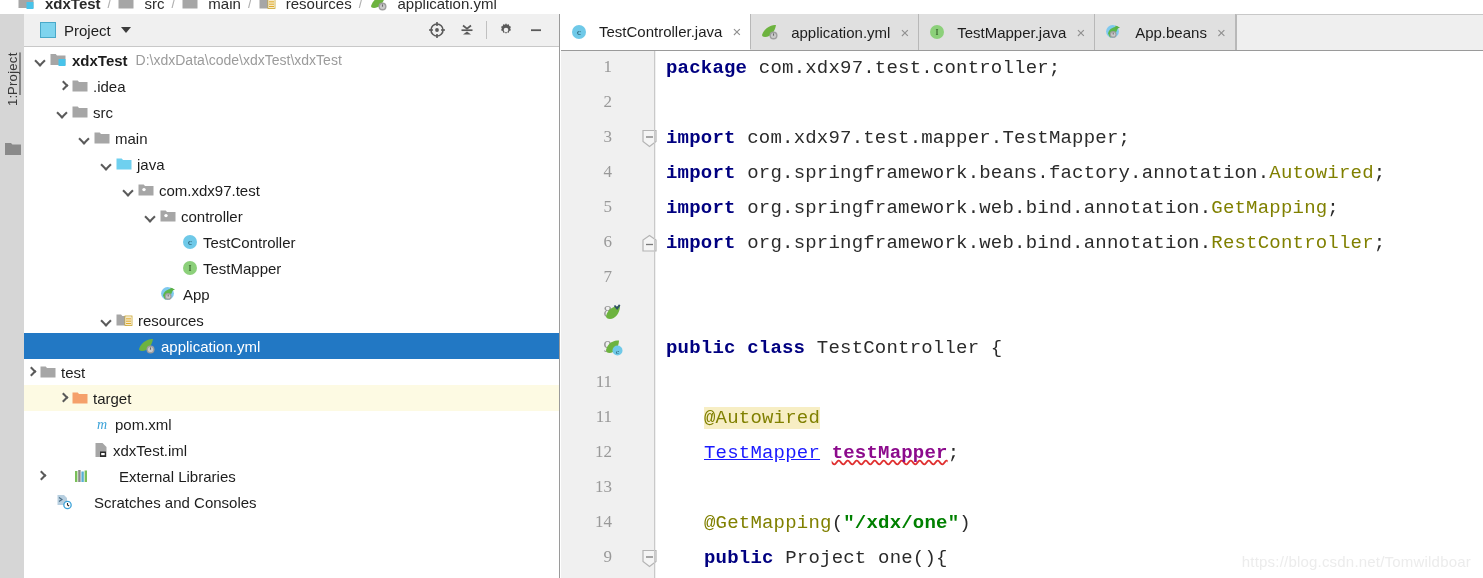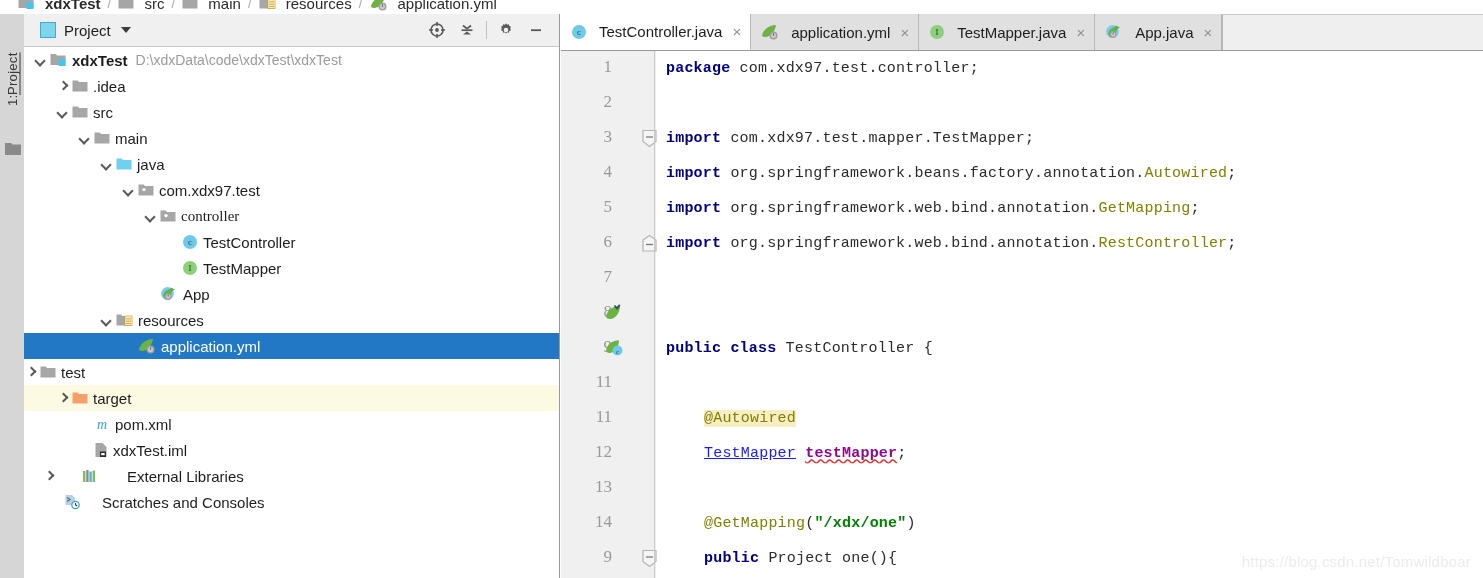--- a/index.html
+++ b/index.html
@@ -101,21 +101,21 @@
   }
   .gutter-line{position:absolute;left:0;width:95px;height:35px;}
   .lnum{position:absolute;right:44px;top:6px;font-family:"Liberation Serif",serif;
         font-size:17px;color:#999999;}
   .vline{position:absolute;left:93px;top:0;width:1px;height:527px;background:#c9c9c9;}
   .fold{position:absolute;left:80px;width:17px;height:19px;}
   .springicon{position:absolute;left:44px;}
 
   .codelines{position:absolute;left:95px;top:0;right:0;height:527px;}
   .cl{position:absolute;left:10px;height:35px;line-height:35px;
-      font-family:"Liberation Mono", monospace;font-size:15px;white-space:pre;
+      font-family:"Liberation Mono", monospace;font-size:19px;white-space:pre;
       letter-spacing:.2px;}
   .kw{color:#000080;font-weight:bold;}
   .id{color:#2b2b2b;}
   .ann{color:#808000;}
   .annhl{color:#808000;background:#f7eec4;}
   .str{color:#008000;font-weight:bold;}
   .lnk{color:#1a1aff;text-decoration:underline;}
   .fld{color:#8c0a8c;font-weight:bold;
        text-decoration:underline wavy #e03030;text-decoration-skip-ink:none;}
   .pn{color:#2b2b2b;}
@@ -282,21 +282,21 @@
         <div class="row" style="padding-left: 98px;">
           <span class="arrow d"></span>
           <span class="ti">
             <svg width="16" height="14" viewBox="0 0 16 14">
               <path d="M0.5 1.5h5.2l1.3 1.5H15.5v9.5H0.5z" fill="#a6a6a6"></path>
               <circle cx="6" cy="6.6" r="1.7" fill="#fff"></circle>
             </svg>
           </span>
           <span class="rlabel">com.xdx97.test</span>
         </div>
-        <div class="row" style="padding-left: 120px; font-family: Liberation Serif, serif;">
+        <div class="row" style="padding-left: 120px;">
           <span class="arrow d"></span>
           <span class="ti">
             <svg width="16" height="14" viewBox="0 0 16 14">
               <path d="M0.5 1.5h5.2l1.3 1.5H15.5v9.5H0.5z" fill="#a6a6a6"></path>
               <circle cx="6" cy="6.6" r="1.7" fill="#fff"></circle>
             </svg>
           </span>
           <span class="rlabel">controller</span>
         </div>
         <div class="row" style="padding-left: 142px;">
@@ -387,33 +387,33 @@
           <span class="arrow"></span>
           <span class="ti">
             <svg width="14" height="16" viewBox="0 0 14 16">
               <path d="M1.5 1h7l4 4v10h-11z" fill="#a6a6a6"></path>
               <rect x="6" y="9.5" width="6" height="5.5" fill="#2b2b2b"></rect>
               <rect x="7.2" y="11" width="3.5" height="2.2" fill="#fff"></rect>
             </svg>
           </span>
           <span class="rlabel">xdxTest.iml</span>
         </div>
-        <div class="row" style="padding-left: 18px; gap: 24px;">
+        <div class="row" style="padding-left: 10px; gap: 24px;">
           <span class="arrow r"></span>
           <span class="ti">
             <svg width="16" height="14" viewBox="0 0 16 14">
               <rect x="1" y="2" width="2.4" height="11" fill="#7abf5a"></rect>
               <rect x="4.2" y="1" width="2.4" height="12" fill="#8a8a8a"></rect>
               <rect x="7.4" y="2.5" width="2.4" height="10.5" fill="#5aafd4"></rect>
               <rect x="10.6" y="1.5" width="2.4" height="11.5" fill="#7abf5a"></rect>
             </svg>
           </span>
           <span class="rlabel">External Libraries</span>
         </div>
-        <div class="row" style="padding-left: 8px; gap: 16px;">
+        <div class="row" style="padding-left: 0; gap: 16px;">
           <span class="arrow"></span>
           <span class="ti">
             <svg width="17" height="16" viewBox="0 0 17 16">
               <path d="M1.5 1h6.5l3 3v7h-9.5z" fill="#b7cfe0"></path>
               <path d="M3 3.5l3 2-3 2" fill="none" stroke="#4a6d85" stroke-width="1.1"></path>
               <circle cx="11.5" cy="11" r="4.3" fill="#3ba2d8"></circle>
               <circle cx="11.5" cy="11" r="3" fill="#fff"></circle>
               <path d="M11.5 8.9V11l1.6 1" stroke="#2b2b2b" stroke-width="1.1" fill="none"></path>
             </svg>
           </span>
@@ -460,21 +460,21 @@
           <span class="ti">
             <svg width="18" height="16" viewBox="0 0 18 16">
               <circle cx="7.5" cy="7.5" r="6.4" fill="#7fc9ef"></circle>
               <path d="M5 13.5c4-1 7-5 8-11-4 0-9 2-10 7" fill="#5bb74a"></path>
               <path d="M10.5 1.5l4.5 2-4.5 2z" fill="#59b046"></path>
               <circle cx="8.2" cy="10.4" r="3.4" fill="#9e9e9e"></circle>
               <circle cx="8.2" cy="10.4" r="2.2" fill="#c9c9c9"></circle>
               <path d="M8.2 8.6v1.9" stroke="#6a6a6a" stroke-width="1"></path>
             </svg>
           </span>
-          <span>App.java</span>
+          <span>App.beans</span>
           <span class="x">×</span>
         </div>
         <div class="tabfill"></div>
       </div>
     <div class="codearea">
       <div class="gutter" id="gutter">
           <div class="gutter-line" style="top: 0px;">
             <span class="lnum">1</span>
           </div>
           <div class="gutter-line" style="top: 35px;">

